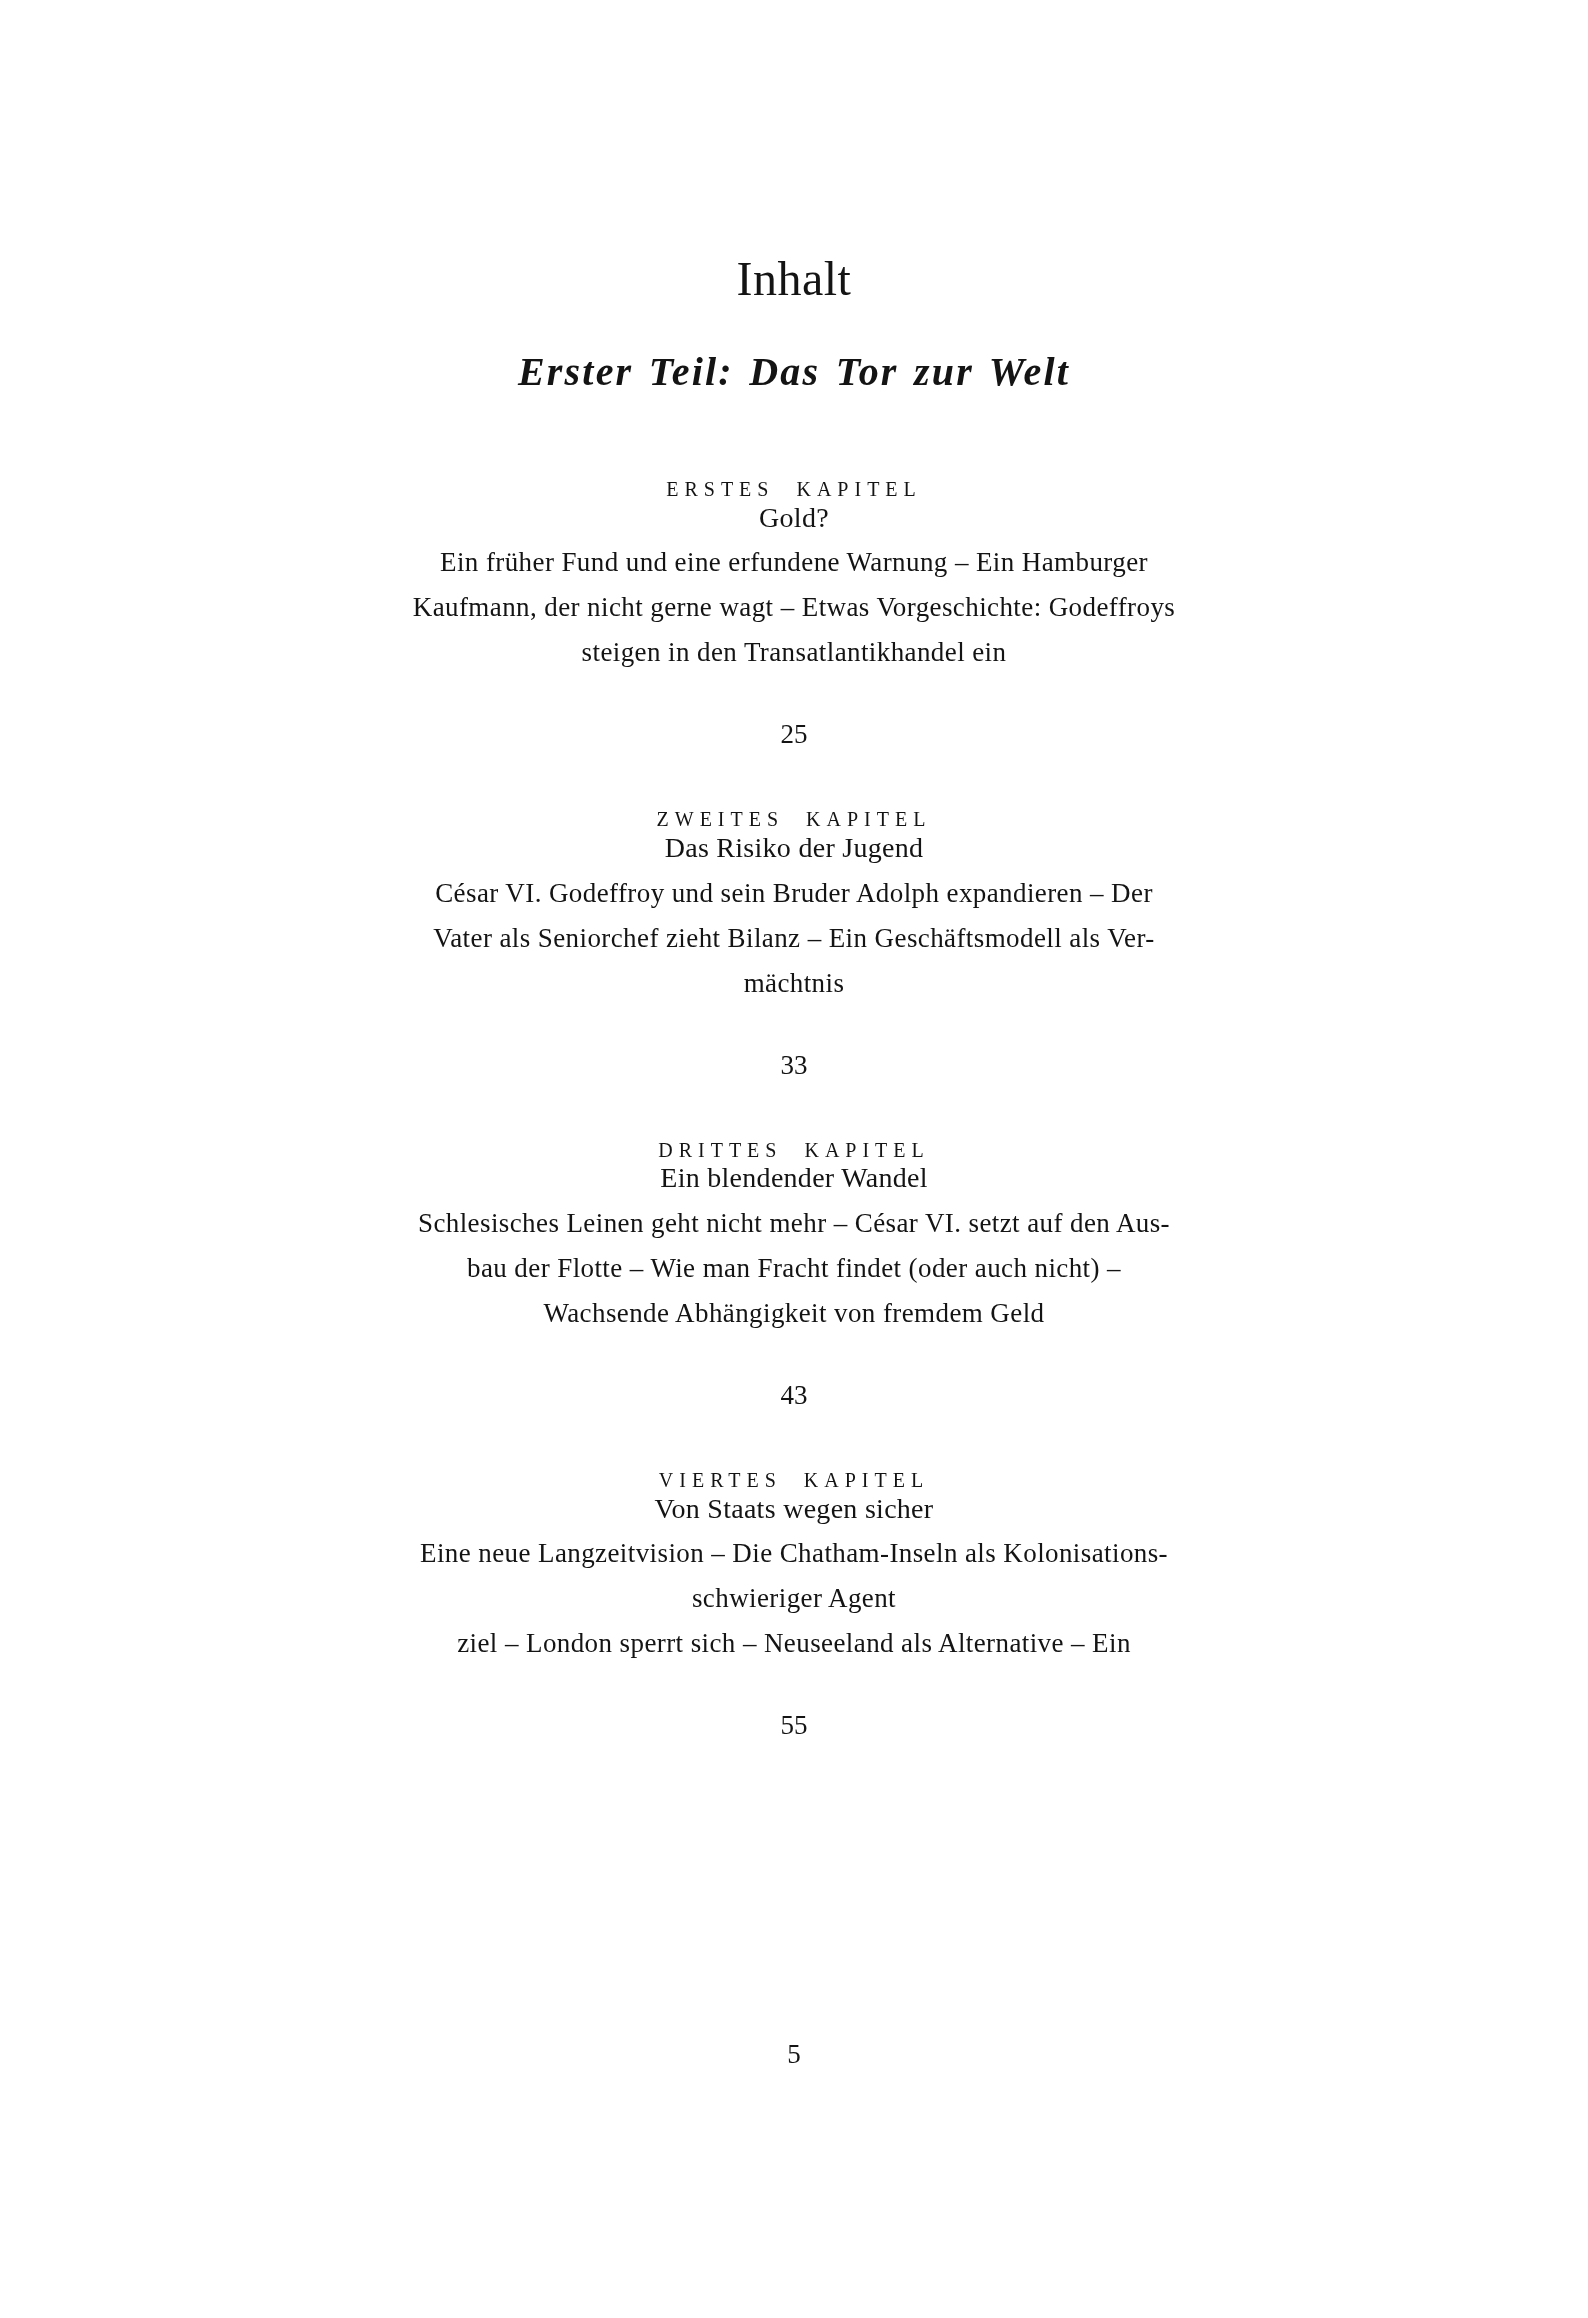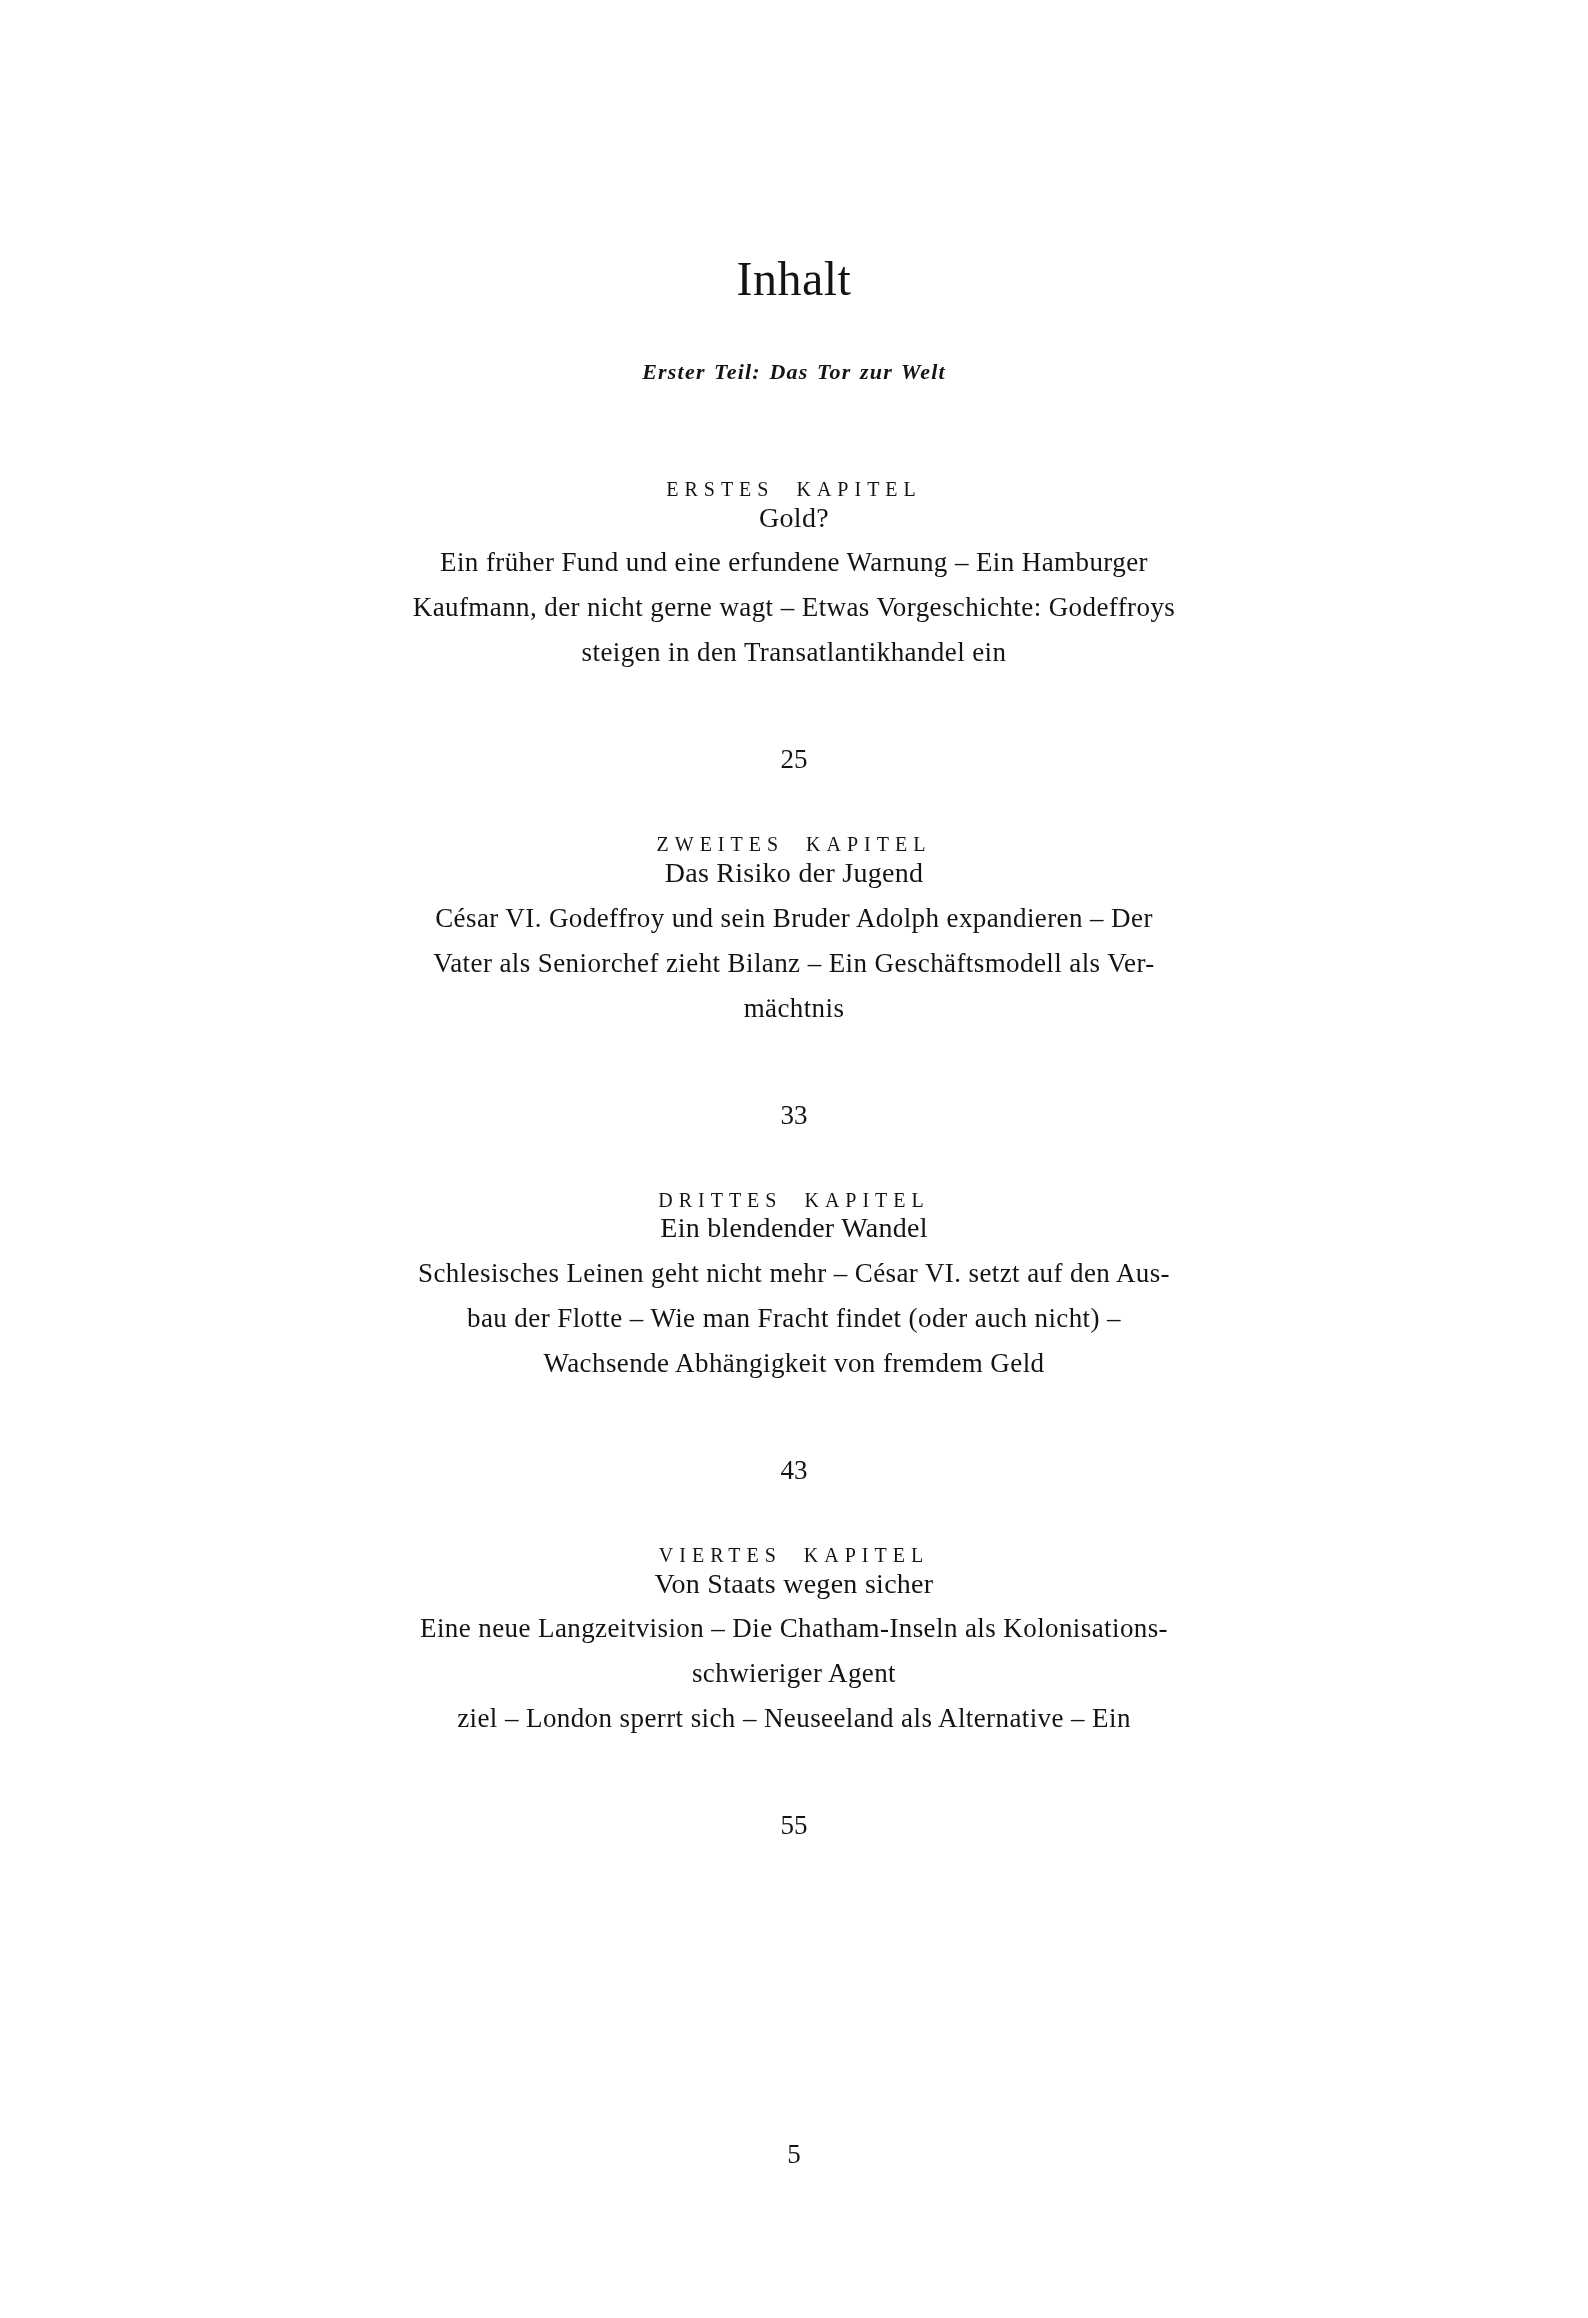--- a/index.html
+++ b/index.html
@@ -23,21 +23,21 @@
     margin: 0;
     margin-top: 252px;
     font-size: 48px;
     line-height: 53px;
     font-weight: normal;
     letter-spacing: 0.01em;
     text-align: center;
   }
   .part-heading {
     margin-top: 50px;
-    font-size: 22px;
+    font-size: 40px;
     line-height: 34px;
     font-weight: bold;
     font-style: italic;
     letter-spacing: 0.055em;
     word-spacing: 0.08em;
   }
   .chapter {
     margin-top: 60px;
   }
   .chapter.first {
@@ -61,21 +61,21 @@
   .chapter-summary {
     margin-top: 6.5px;
   }
   .summary-line {
     font-size: 27px;
     line-height: 45px;
     letter-spacing: 0.015em;
     white-space: nowrap;
   }
   .page-number {
-    margin-top: 68px;
+    margin-top: 43px;
     font-size: 27px;
     line-height: 32px;
   }
   .folio {
     margin-top: 297px;
     font-size: 27px;
     line-height: 32px;
   }
 </style>
 </head>

